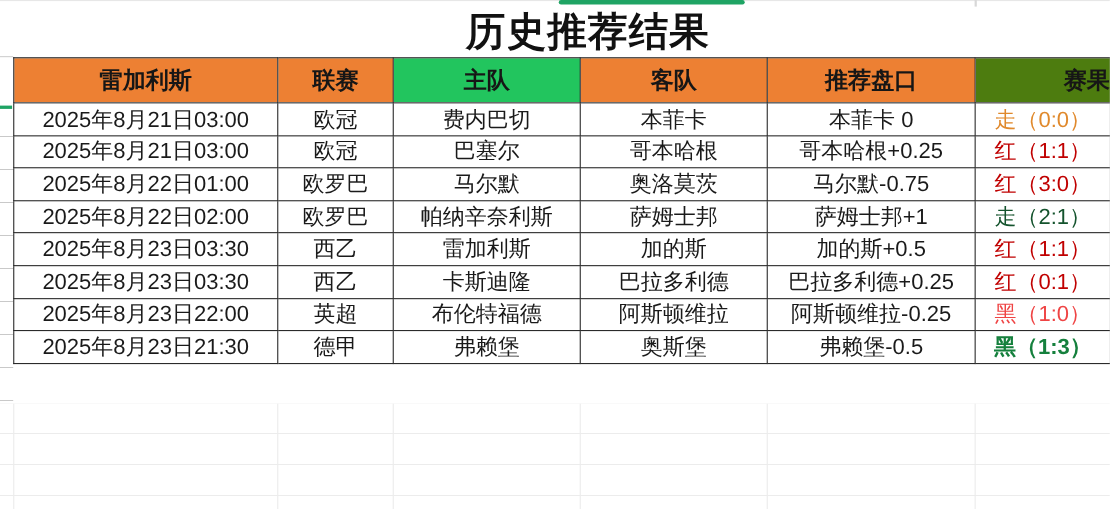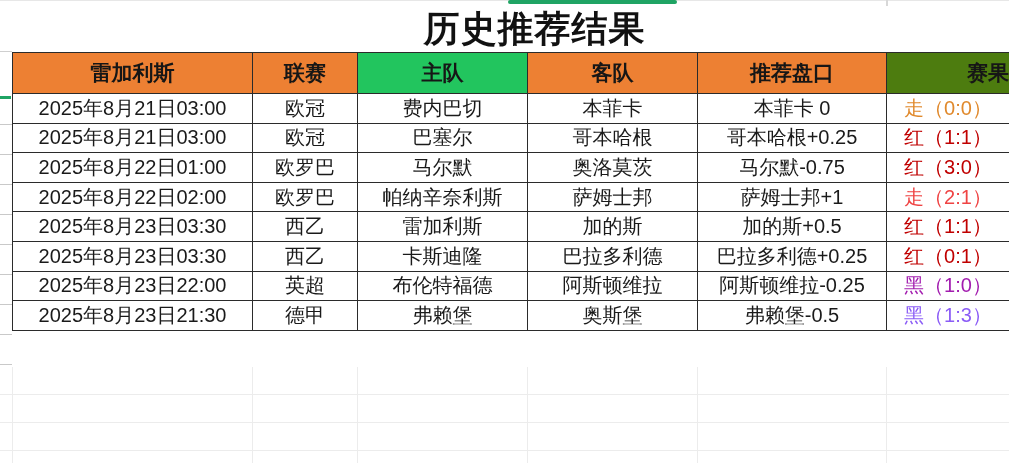--- a/index.html
+++ b/index.html
@@ -125,21 +125,21 @@
       <td>奥洛莫茨</td>
       <td>马尔默-0.75</td>
       <td class="result-cell" style="color: rgb(192, 0, 0);">红（3:0）</td>
     </tr>
         <tr>
       <td>2025年8月22日02:00</td>
       <td>欧罗巴</td>
       <td>帕纳辛奈利斯</td>
       <td>萨姆士邦</td>
       <td>萨姆士邦+1</td>
-      <td class="result-cell" style="color: #ef4444;">走（2:1）</td>
+      <td class="result-cell" style="color: #14532d;">走（2:1）</td>
     </tr>
         <tr>
       <td>2025年8月23日03:30</td>
       <td>西乙</td>
       <td>雷加利斯</td>
       <td>加的斯</td>
       <td>加的斯+0.5</td>
       <td class="result-cell" style="color: rgb(192, 0, 0);">红（1:1）</td>
     </tr>
         <tr>
@@ -149,29 +149,29 @@
       <td>巴拉多利德</td>
       <td>巴拉多利德+0.25</td>
       <td class="result-cell" style="color: rgb(192, 0, 0);">红（0:1）</td>
     </tr>
         <tr>
       <td>2025年8月23日22:00</td>
       <td>英超</td>
       <td>布伦特福德</td>
       <td>阿斯顿维拉</td>
       <td>阿斯顿维拉-0.25</td>
-      <td class="result-cell" style="color: #a21caf;">黑（1:0）</td>
+      <td class="result-cell" style="color: #ef4444;">黑（1:0）</td>
     </tr>
         <tr>
       <td>2025年8月23日21:30</td>
       <td>德甲</td>
       <td>弗赖堡</td>
       <td>奥斯堡</td>
       <td>弗赖堡-0.5</td>
-      <td class="result-cell" style="color: #8b5cf6;">黑（1:3）</td>
+      <td class="result-cell" style="color: #15803d; font-weight: bold;">黑（1:3）</td>
     </tr>
       </tbody>
   </table>
 
   <div class="below-rows"></div>
   <div class="below-vline bv1"></div>
   <div class="below-vline bv2"></div>
   <div class="below-vline bv3"></div>
   <div class="below-vline bv4"></div>
   <div class="below-vline bv5"></div>

